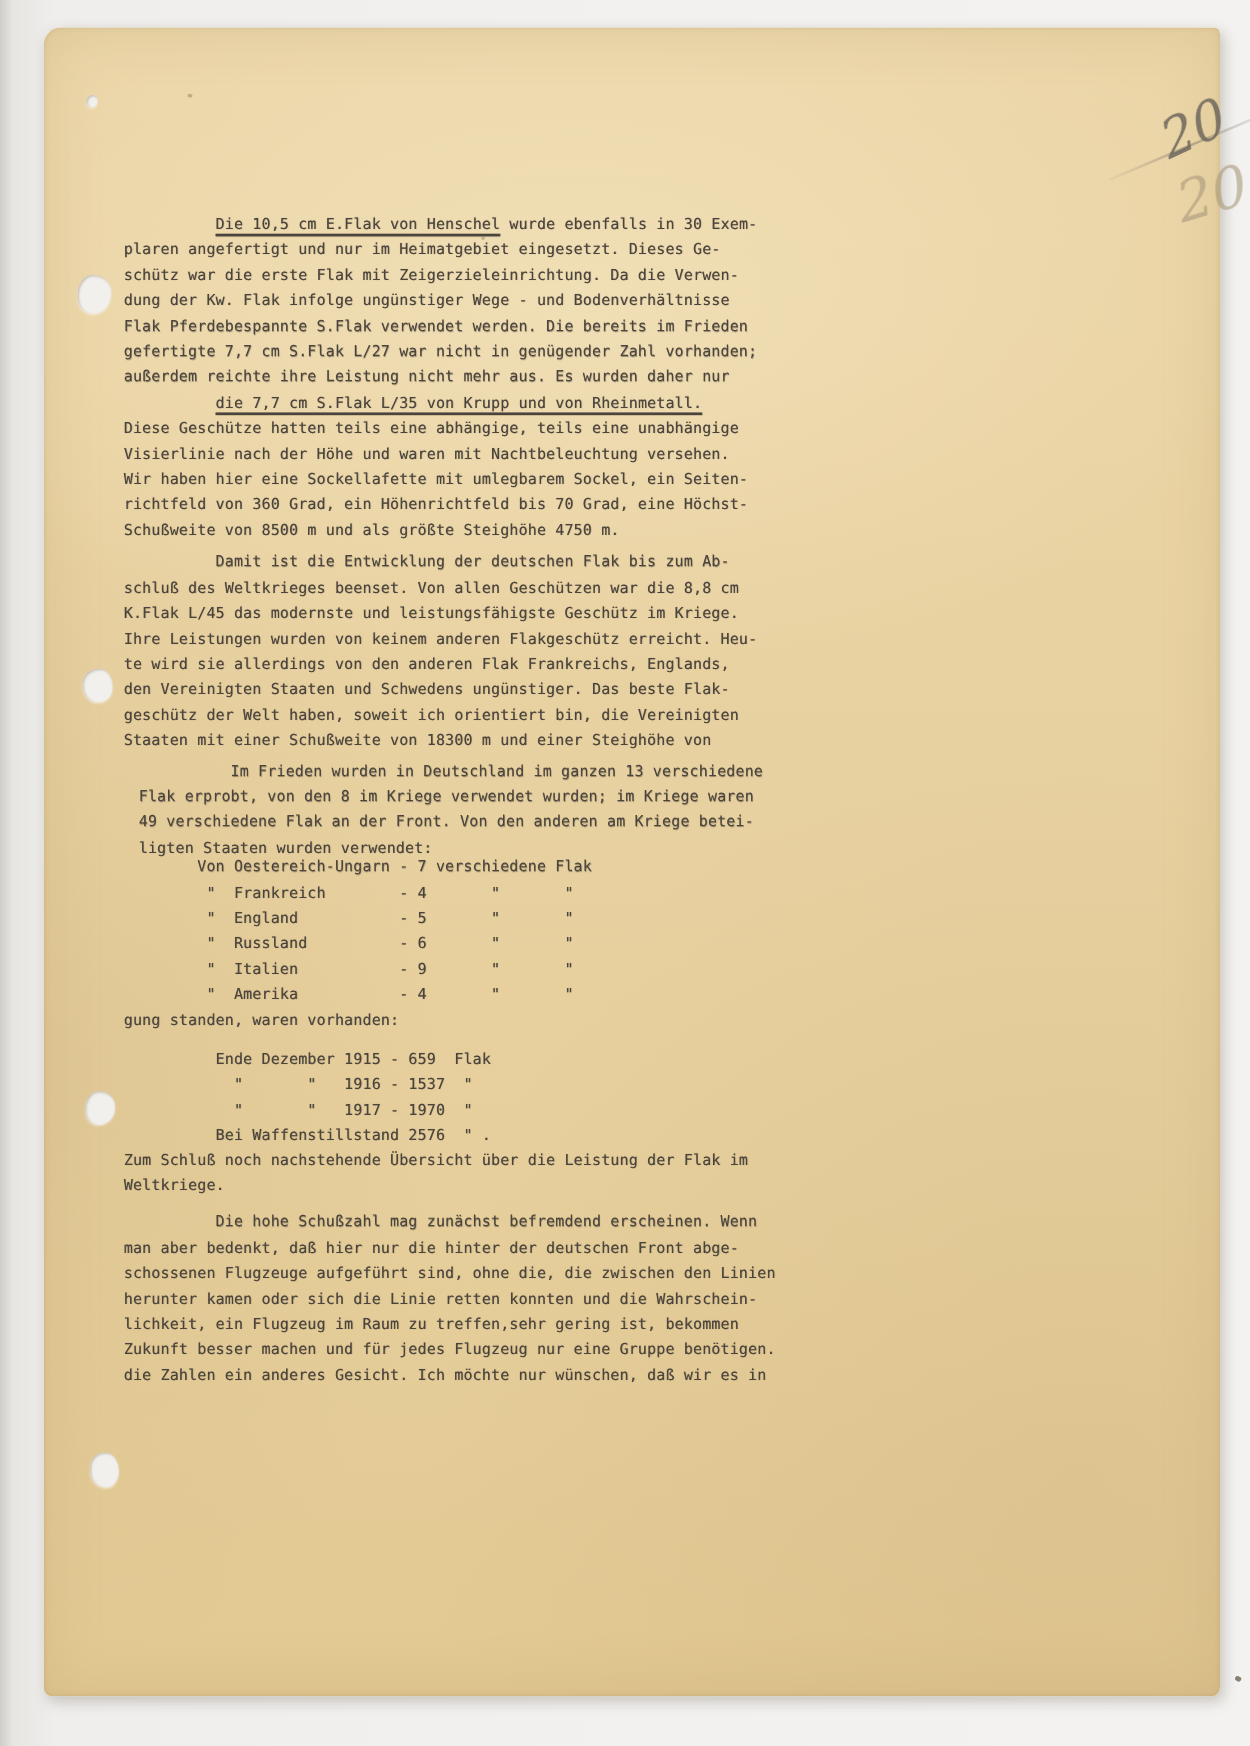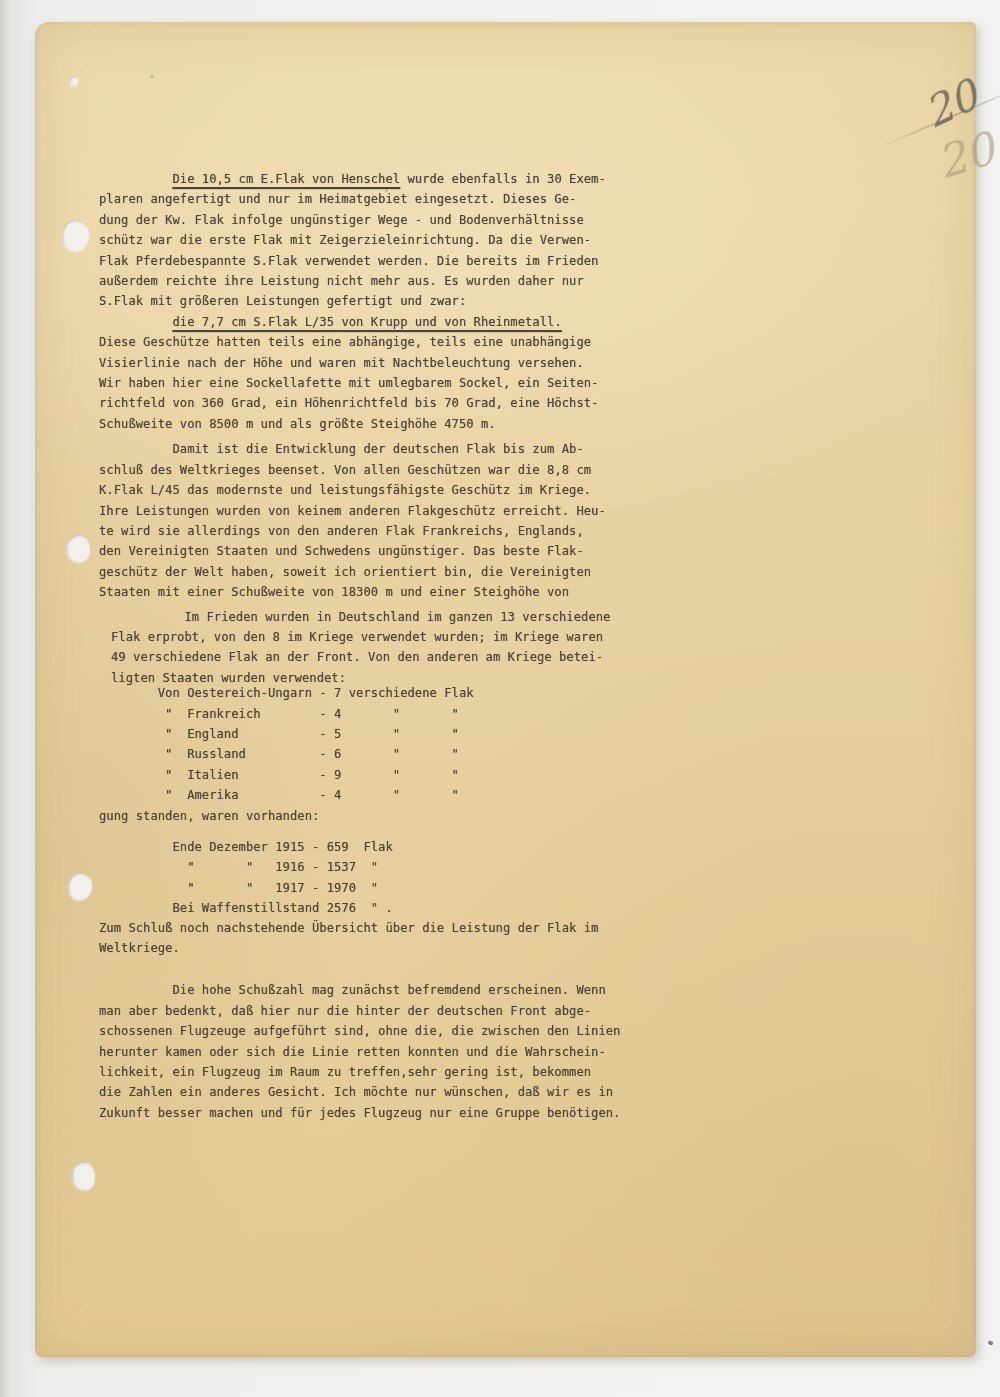--- a/index.html
+++ b/index.html
@@ -66,25 +66,25 @@
   <div class="pencil p2">20</div>
 
   <div class="speck s1"></div>
   <div class="speck s2"></div>
   <div class="speck s3"></div>
 
   <div class="typed">
       <div class="block">
         <div class="tline"><span>          </span><span class="u">Die 10,5 cm E.Flak von Henschel</span><span> wurde ebenfalls in 30 Exem-</span></div>
         <div class="tline"><span>plaren angefertigt und nur im Heimatgebiet eingesetzt. Dieses Ge-</span></div>
+        <div class="tline"><span>schütz war die erste Flak mit Zeigerzieleinrichtung. Da die Verwen-</span></div>
         <div class="tline"><span>dung der Kw. Flak infolge ungünstiger Wege - und Bodenverhältnisse</span></div>
-        <div class="tline"><span>schütz war die erste Flak mit Zeigerzieleinrichtung. Da die Verwen-</span></div>
         <div class="tline"><span>Flak Pferdebespannte S.Flak verwendet werden. Die bereits im Frieden</span></div>
+        <div class="tline"><span>gefertigte 7,7 cm S.Flak L/27 war nicht in genügender Zahl vorhanden;</span></div>
         <div class="tline"><span>außerdem reichte ihre Leistung nicht mehr aus. Es wurden daher nur</span></div>
-        <div class="tline"><span>S.Flak mit größeren Leistungen gefertigt und zwar:</span></div>
         <div class="tline"><span>          </span><span class="u">die 7,7 cm S.Flak L/35 von Krupp und von Rheinmetall.</span></div>
         <div class="tline"><span>Diese Geschütze hatten teils eine abhängige, teils eine unabhängige</span></div>
         <div class="tline"><span>Visierlinie nach der Höhe und waren mit Nachtbeleuchtung versehen.</span></div>
         <div class="tline"><span>Wir haben hier eine Sockellafette mit umlegbarem Sockel, ein Seiten-</span></div>
         <div class="tline"><span>richtfeld von 360 Grad, ein Höhenrichtfeld bis 70 Grad, eine Höchst-</span></div>
         <div class="tline"><span>Schußweite von 8500 m und als größte Steighöhe 4750 m.</span></div>
       </div>
       <div class="block" style="margin-top: 5px;">
         <div class="tline"><span>          Damit ist die Entwicklung der deutschen Flak bis zum Ab-</span></div>
         <div class="tline"><span>schluß des Weltkrieges beenset. Von allen Geschützen war die 8,8 cm</span></div>
@@ -115,23 +115,23 @@
       <div class="block" style="margin-top: 11px;">
         <div class="tline"><span>          Ende Dezember 1915 - 659  Flak</span></div>
         <div class="tline"><span>            "       "   1916 - 1537  "</span></div>
         <div class="tline"><span>            "       "   1917 - 1970  "</span></div>
         <div class="tline"><span>          Bei Waffenstillstand 2576  " .</span></div>
       </div>
       <div class="block" style="margin-top: -1px;">
         <div class="tline"><span>Zum Schluß noch nachstehende Übersicht über die Leistung der Flak im</span></div>
         <div class="tline"><span>Weltkriege.</span></div>
       </div>
-      <div class="block" style="margin-top: 22px;">
+      <div class="block" style="margin-top: 9px;">
         <div class="tline"><span>          Die hohe Schußzahl mag zunächst befremdend erscheinen. Wenn</span></div>
         <div class="tline"><span>man aber bedenkt, daß hier nur die hinter der deutschen Front abge-</span></div>
         <div class="tline"><span>schossenen Flugzeuge aufgeführt sind, ohne die, die zwischen den Linien</span></div>
         <div class="tline"><span>herunter kamen oder sich die Linie retten konnten und die Wahrschein-</span></div>
         <div class="tline"><span>lichkeit, ein Flugzeug im Raum zu treffen,sehr gering ist, bekommen</span></div>
+        <div class="tline"><span>Zukunft besser machen und für jedes Flugzeug nur eine Gruppe benötigen.</span></div>
         <div class="tline"><span>die Zahlen ein anderes Gesicht. Ich möchte nur wünschen, daß wir es in</span></div>
-        <div class="tline"><span>Zukunft besser machen und für jedes Flugzeug nur eine Gruppe benötigen.</span></div>
       </div>
     </div>
 </div>
 
 </body></html>

